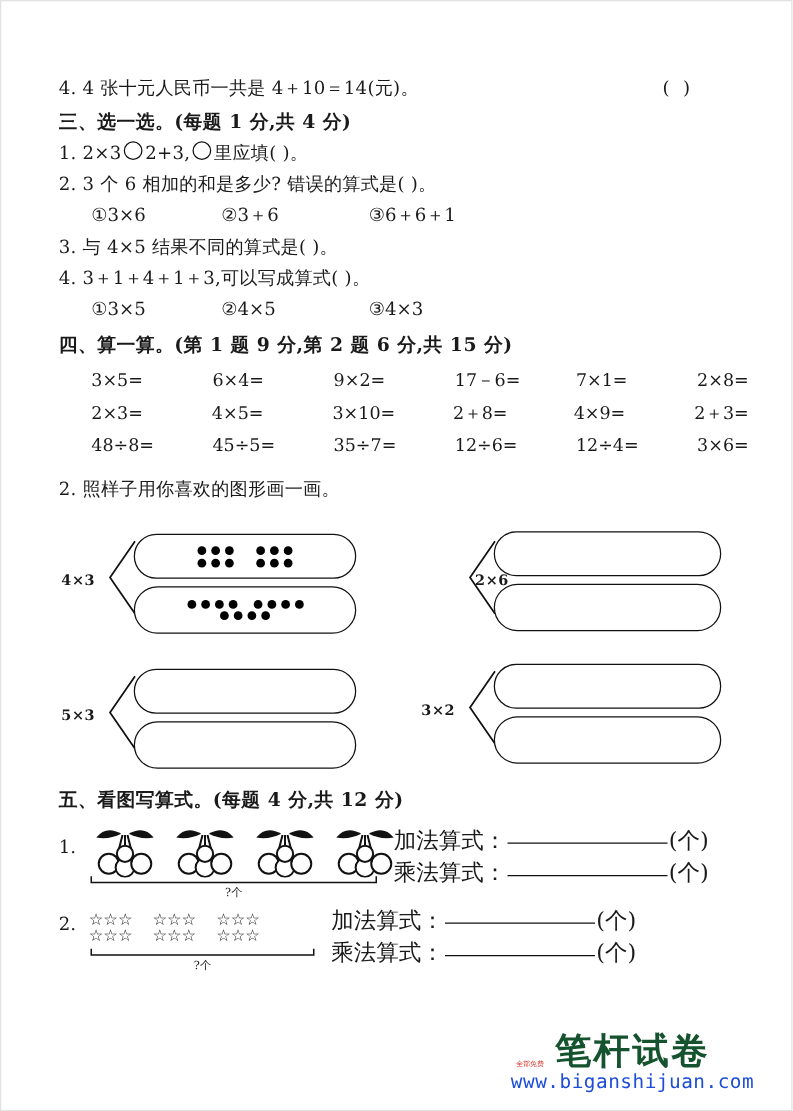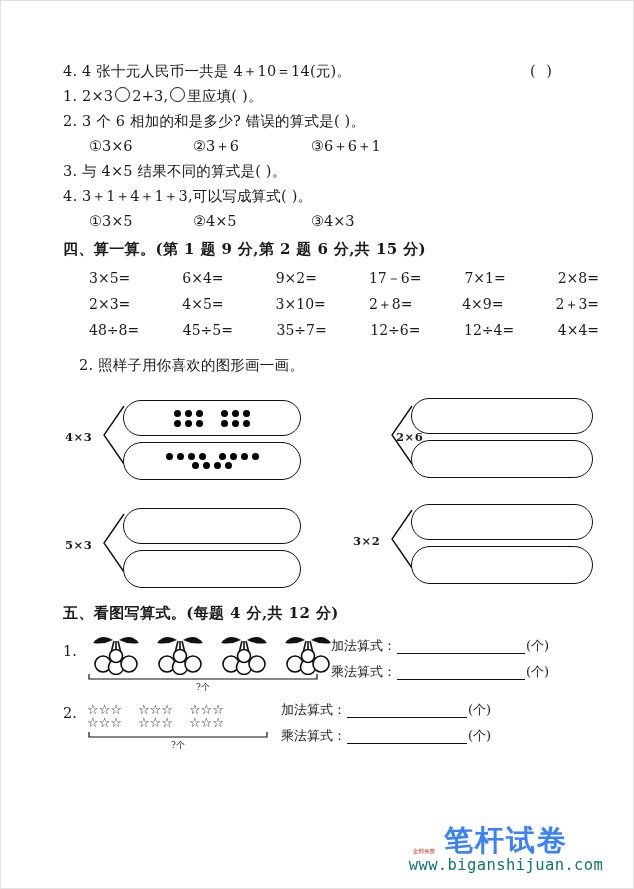--- a/index.html
+++ b/index.html
@@ -12,21 +12,21 @@
     position:relative;
   }
   .page{
     position:absolute;inset:0;
     border:1px solid #e2e2e2;
     box-sizing:border-box;
     background:#fff;
   }
   .content{
     position:absolute;
-    left:62px; top:58px; right:34px;
+    left:46px; top:58px; right:34px;
   }
 
   
   .q-line{
     font-size:14.5px;
     line-height:25px;
     white-space:nowrap;
     letter-spacing:.2px;
   }
   .sec-head{
@@ -126,25 +126,25 @@
   }
   .cherry{ width:58px; height:44px; }
   .brace-lbl{
     position:absolute;
     font-size:9px;
     text-align:center;
     white-space:nowrap;
   }
   .ans-block{ position:absolute; }
   .ans-line{
-    font-size:13px;
+    font-size:18px;
     line-height:26px;
     white-space:nowrap;
     display:flex;
-    align-items:center;
+    align-items:flex-start;
   }
   .blank{
     display:inline-block;
     border-bottom:1.6px solid #111;
     height:14px;
     margin:0 1px 0 1px;
   }
   .star-row{
     position:absolute;
     left:24px;
@@ -162,29 +162,29 @@
   .watermark{
     position:absolute;
     right:22px; bottom:14px;
     text-align:center;
     width:210px;
   }
   .wm-cn{
     font-size:29px;
     font-weight:bold;
     letter-spacing:2px;
-    color:#3b82f6;
+    color:#14532d;
     font-family:"DejaVu Sans","Liberation Sans",sans-serif;
     line-height:32px;
   }
   .wm-url{
     font-family:"DejaVu Sans Mono","Liberation Mono",monospace;
     font-size:15.5px;
     letter-spacing:.4px;
-    color:#0f766e;
+    color:#1d4ed8;
     line-height:18px;
   }
   .wm-badge{
     position:absolute;
     left:12px; bottom:19px;
     font-size:5.5px;
     color:#d52b1e;
     font-family:"DejaVu Sans","Liberation Sans",sans-serif;
     letter-spacing:0px;
     white-space:nowrap;
@@ -194,20 +194,21 @@
 <body>
 
 <div class="page">
   <div class="content">
 
     <div class="q-line row-with-tail">
       <span>4. 4 张十元人民币一共是 4＋10＝14(元)。</span>
       <span class="tail">(        )</span>
     </div>
 
+    <div class="sec-head">三、选一选。(每题 1 分,共 4 分)</div>
 
     <div class="q-line">
       <span>1. 2×3</span><span class="circ"></span><span>2+3,</span><span class="circ"></span><span>里应填(        )。</span>
     </div>
 
     <div class="q-line">2. 3 个 6 相加的和是多少? 错误的算式是(        )。</div>
     <div class="opt-row">
       <span class="opt o1">①3×6</span><span class="opt o2">②3＋6</span><span class="opt">③6＋6＋1</span>
     </div>
 
@@ -236,25 +237,25 @@
         <span class="calc-cell">2＋8=</span>
         <span class="calc-cell">4×9=</span>
         <span class="calc-cell">2＋3=</span>
       </div>
       <div class="calc-row">
         <span class="calc-cell">48÷8=</span>
         <span class="calc-cell">45÷5=</span>
         <span class="calc-cell">35÷7=</span>
         <span class="calc-cell">12÷6=</span>
         <span class="calc-cell">12÷4=</span>
-        <span class="calc-cell">4×4=</span>
-      </div>
-    </div>
-
-    <div class="q-line" style="margin-top:10px;margin-left:16px;">2. 照样子用你喜欢的图形画一画。</div>
+        <span class="calc-cell">3×6=</span>
+      </div>
+    </div>
+
+    <div class="q-line" style="margin-top:10px;">2. 照样子用你喜欢的图形画一画。</div>
 
     <div class="diagram">
 
       <div class="grp-label" style="left:2px;  top:44px;">4×3</div>
       <svg class="brace" style="left:38px; top:18px;" width="24" height="62" viewBox="0 0 24 62">
         <polyline points="23,2 3,31 23,60" fill="none" stroke="#111" stroke-width="1.4"></polyline>
       </svg>
       <div class="rbox" style="left:60px; top:14px; width:178px; height:36px;">
         <div class="dots-wrap">
           <div class="dotgrid">

